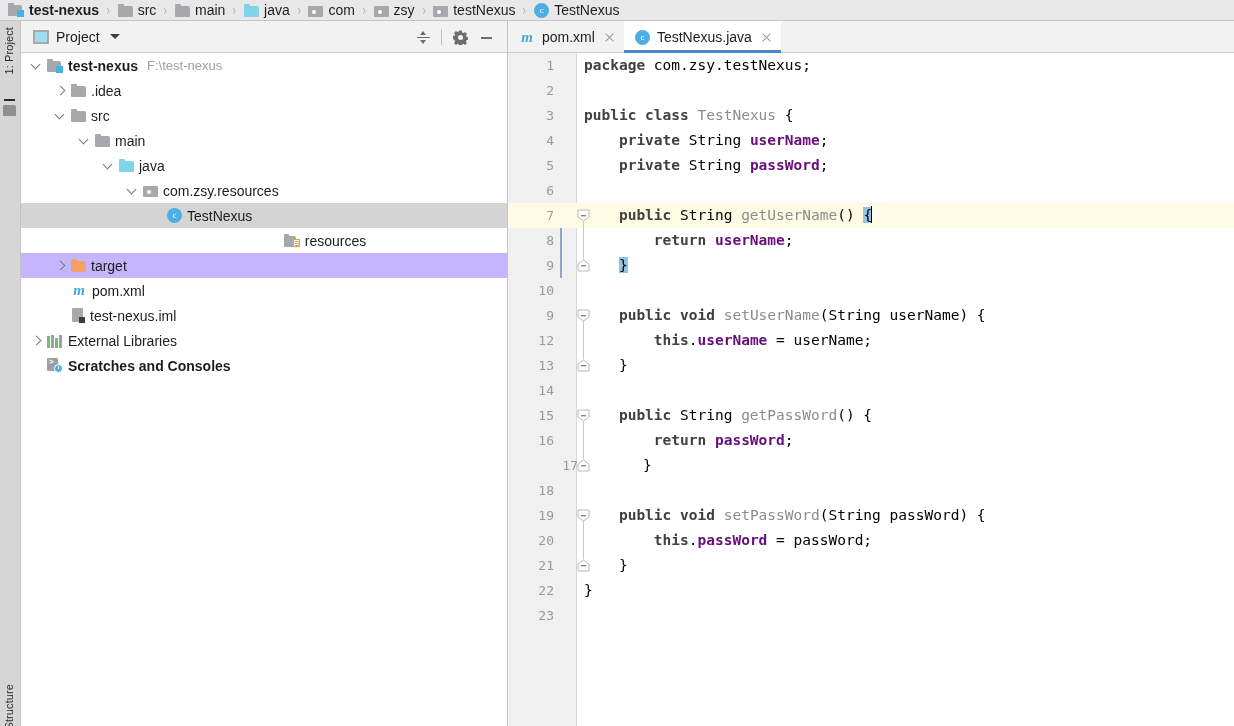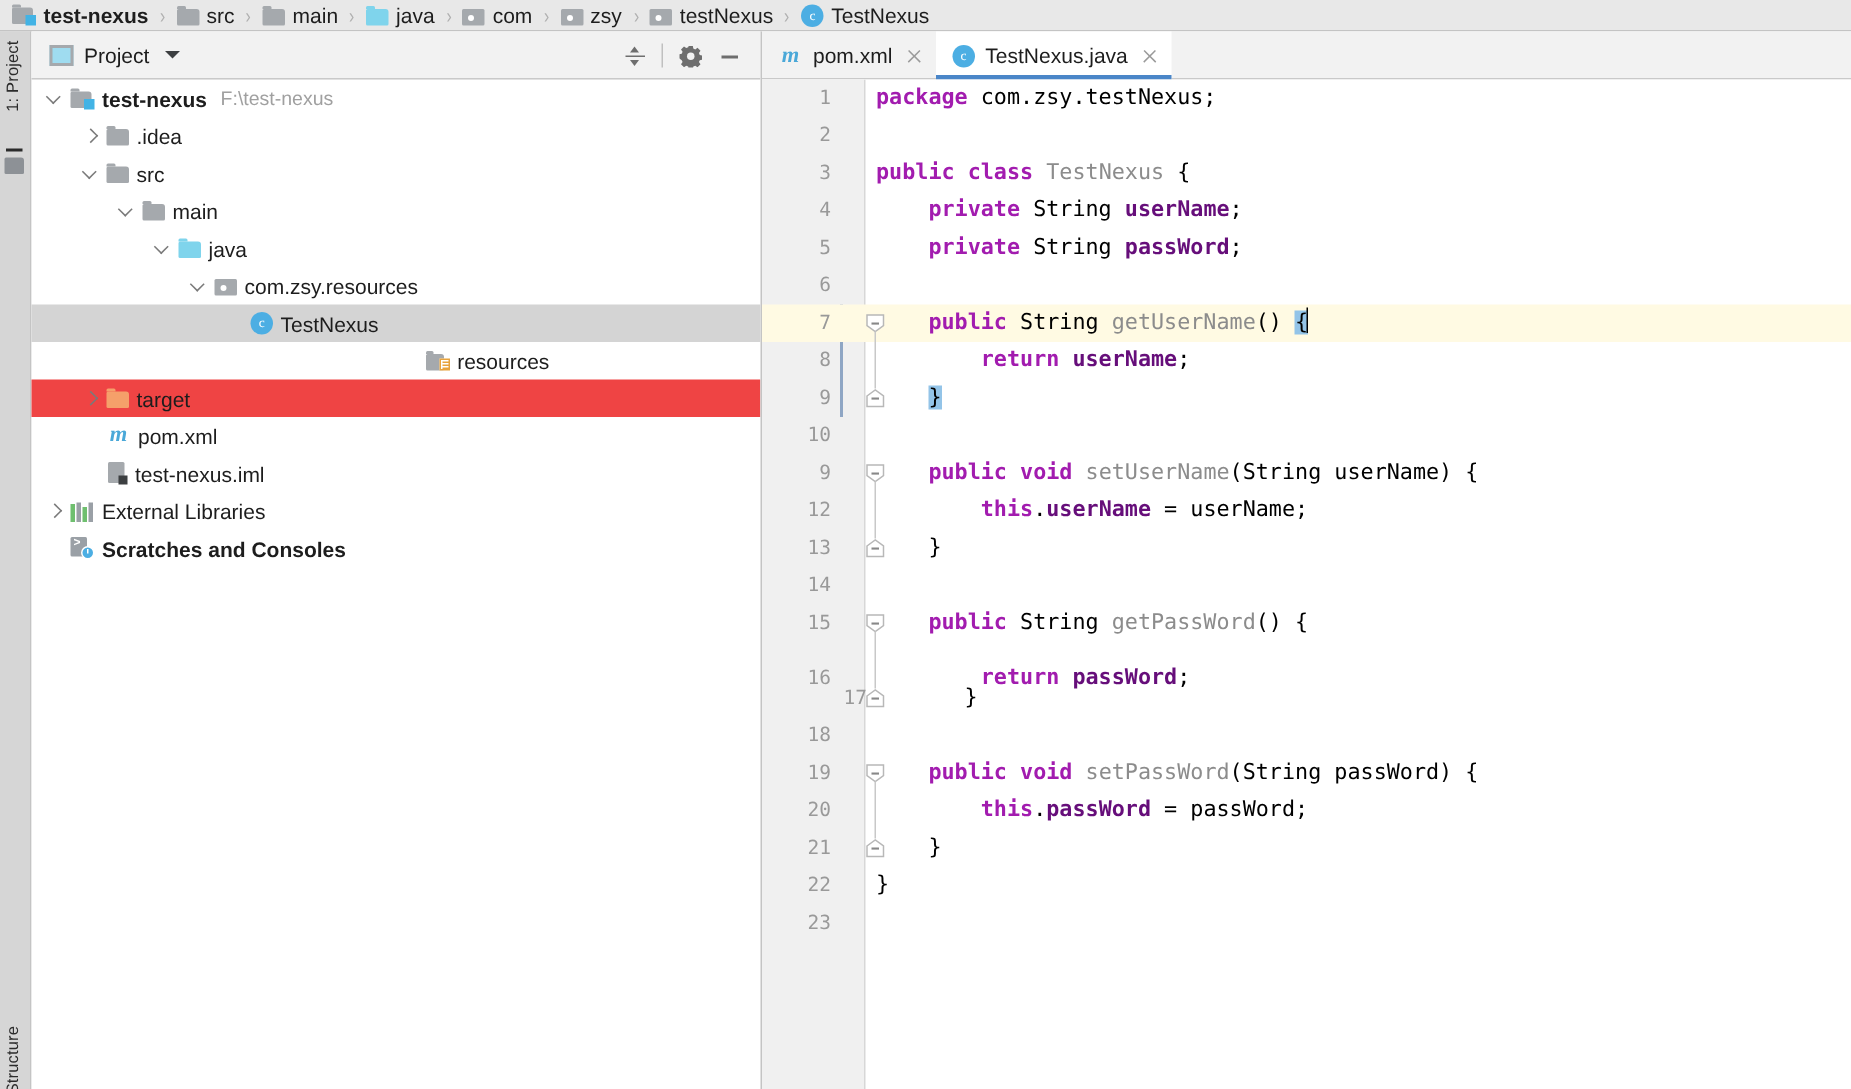--- a/index.html
+++ b/index.html
@@ -240,21 +240,21 @@
   }
 
   
   #tree { position: absolute; left: 0; top: 32px; width: 486px; }
   .tree-row {
     position: relative; height: 25px;
     display: flex; align-items: center;
     white-space: nowrap;
   }
   .tree-row.selected { background: #d4d4d4; }
-  .tree-row.highlight { background: #ef4444; }
+  .tree-row.highlight { background: #c4b5fd; }
   .tw {
     width: 16px; height: 16px; flex: 0 0 16px;
     position: relative; margin-right: 2px;
   }
   .tw.right:after, .tw.down:after {
     content: ""; position: absolute;
     border-right: 1.6px solid #7a7a7a;
     border-bottom: 1.6px solid #7a7a7a;
     width: 6px; height: 6px;
   }
@@ -327,21 +327,21 @@
     line-height: 25px; text-align: right;
     font-family: "DejaVu Sans Mono", monospace;
     font-size: 13px; color: #999999;
   }
   .code-text {
     position: absolute; left: 76px; top: 0; height: 25px;
     line-height: 25px; white-space: pre;
     font-family: "DejaVu Sans Mono", monospace;
     font-size: 14.5px; color: #000000;
   }
-  .kw  { color: #a21caf; font-weight: bold; }
+  .kw  { color: #404040; font-weight: bold; }
   .typ { color: #000000; }
   .mth { color: #8c8c8c; }
   .fld { color: #660e7a; font-weight: bold; }
   .pln { color: #000000; }
   .brace-hl { background: #93c4e8; }
 
   .caret-bar {
     display: inline-block; width: 0;
     border-left: 1.5px solid #000000;
     height: 17px; vertical-align: -3px;
@@ -675,21 +675,21 @@
       <div class="code-row" style="top: 350px;">
         <span class="ln">15</span>
         <span class="code-text"><span class="pln">    </span><span class="kw">public </span><span class="typ">String </span><span class="mth">getPassWord</span><span class="pln">() {</span></span>
       </div>
       <div class="fold" style="top: 356px;">
         <svg width="13" height="13" viewBox="0 0 13 13">
           <polygon points="1,1 12,1 12,8 6.5,12 1,8" fill="#ffffff" stroke="#b8b8b8" stroke-width="1"></polygon>
           <rect x="4" y="6" width="5" height="1.4" fill="#888888"></rect>
         </svg>
       </div>
-      <div class="code-row" style="top: 375px; margin-top: 12px;">
+      <div class="code-row" style="top: 375px;">
         <span class="ln">16</span>
         <span class="code-text"><span class="pln">        </span><span class="kw">return </span><span class="fld">passWord</span><span class="pln">;</span></span>
       </div>
       <div class="code-row" style="top: 400px; margin-left: 24px;">
         <span class="ln">17</span>
         <span class="code-text"><span class="pln">    </span><span class="pln">}</span></span>
       </div>
       <div class="fold" style="top: 406px;">
         <svg width="13" height="13" viewBox="0 0 13 13">
           <polygon points="1,5 6.5,1 12,5 12,12 1,12" fill="#ffffff" stroke="#b8b8b8" stroke-width="1"></polygon>

